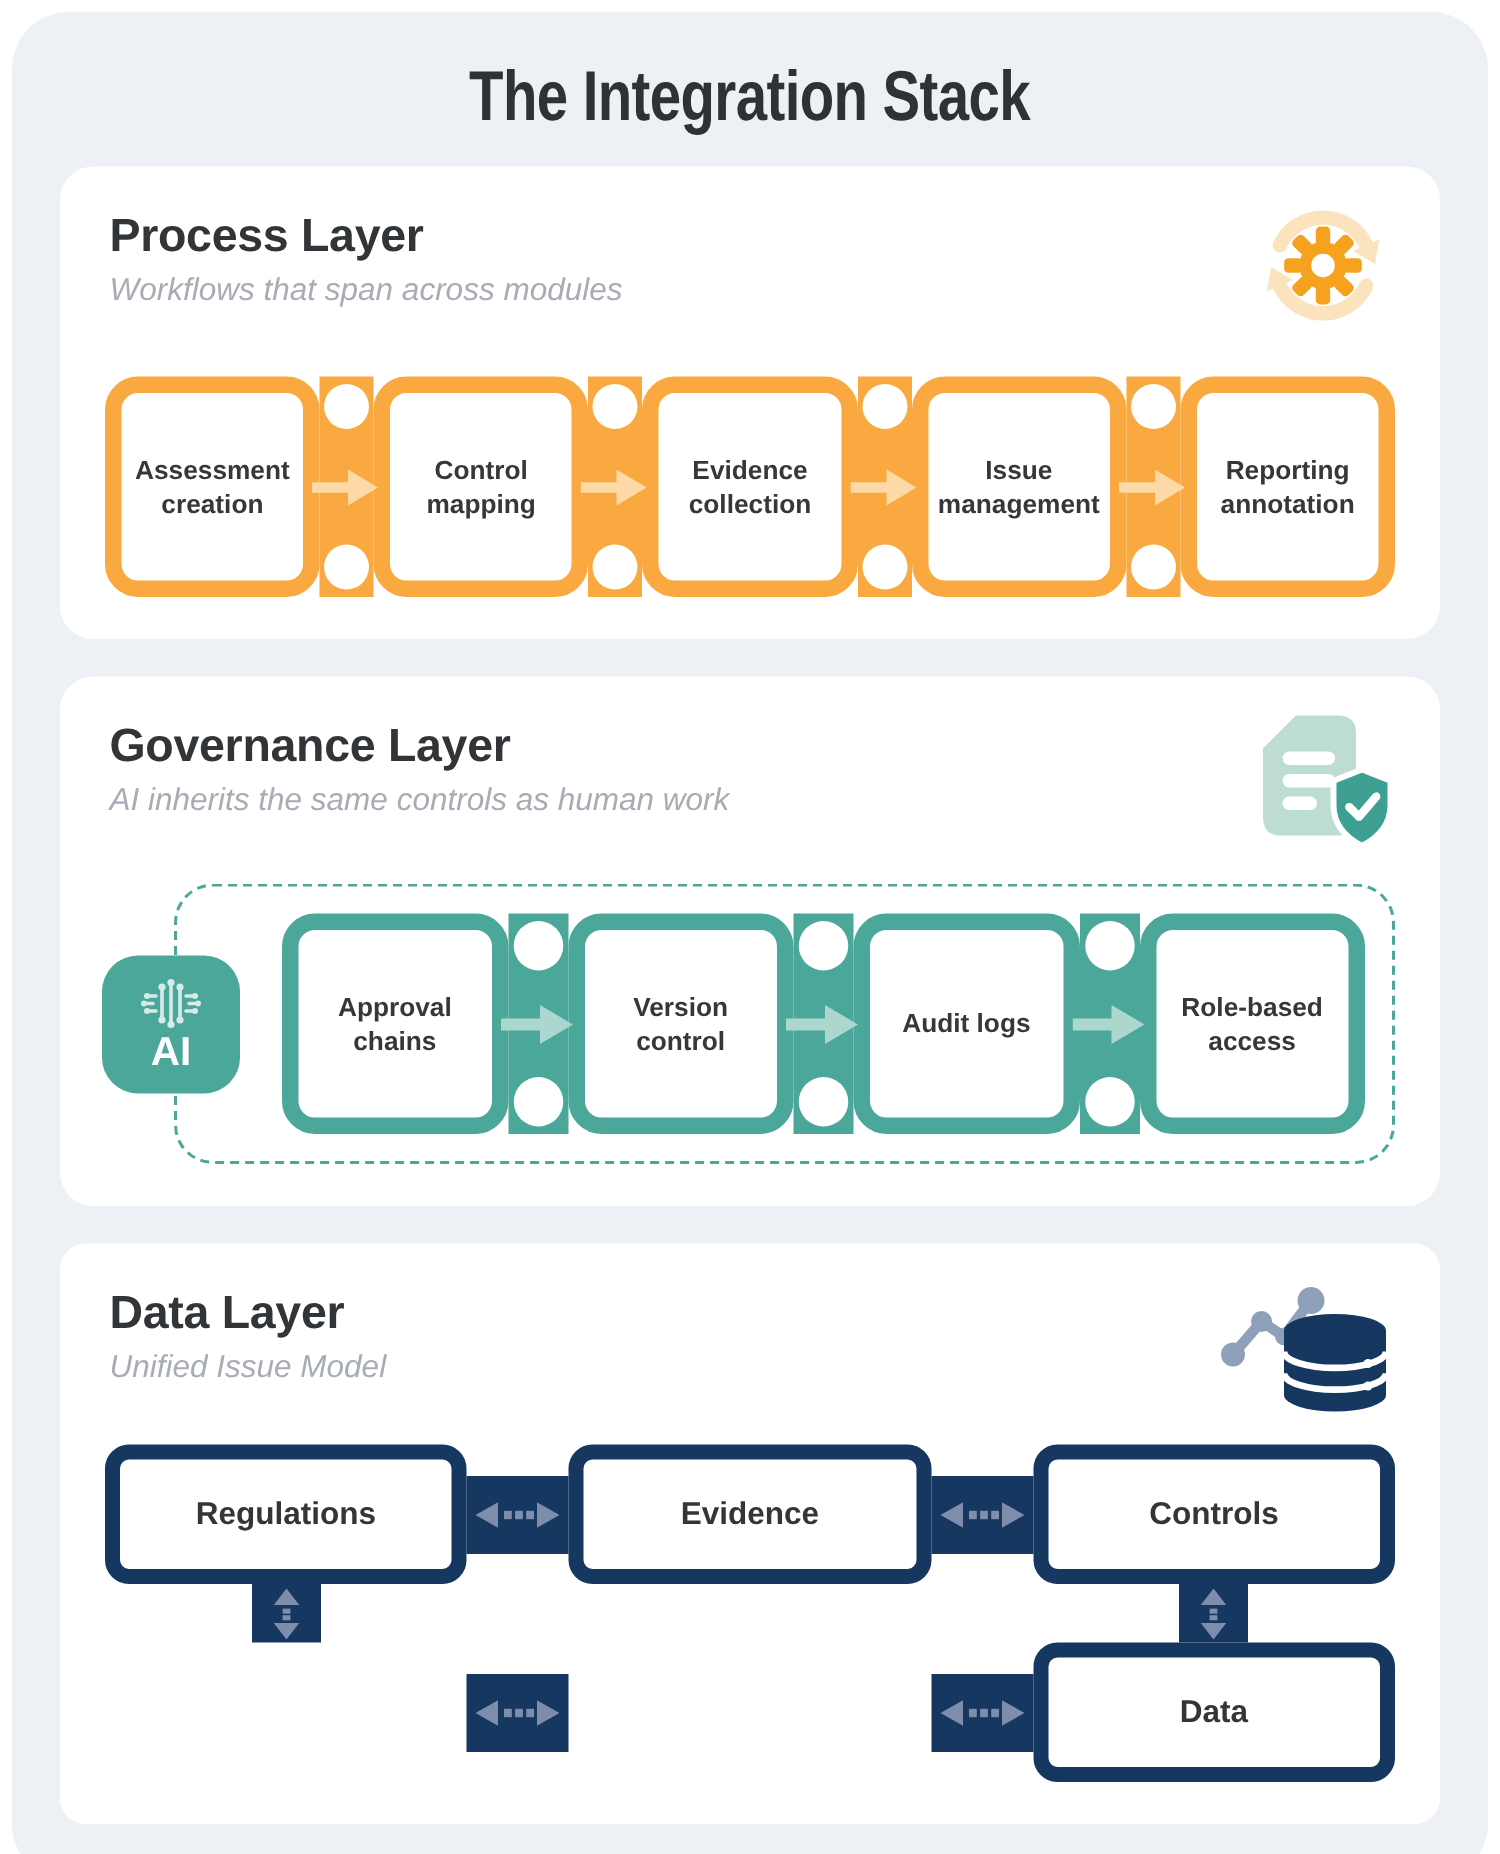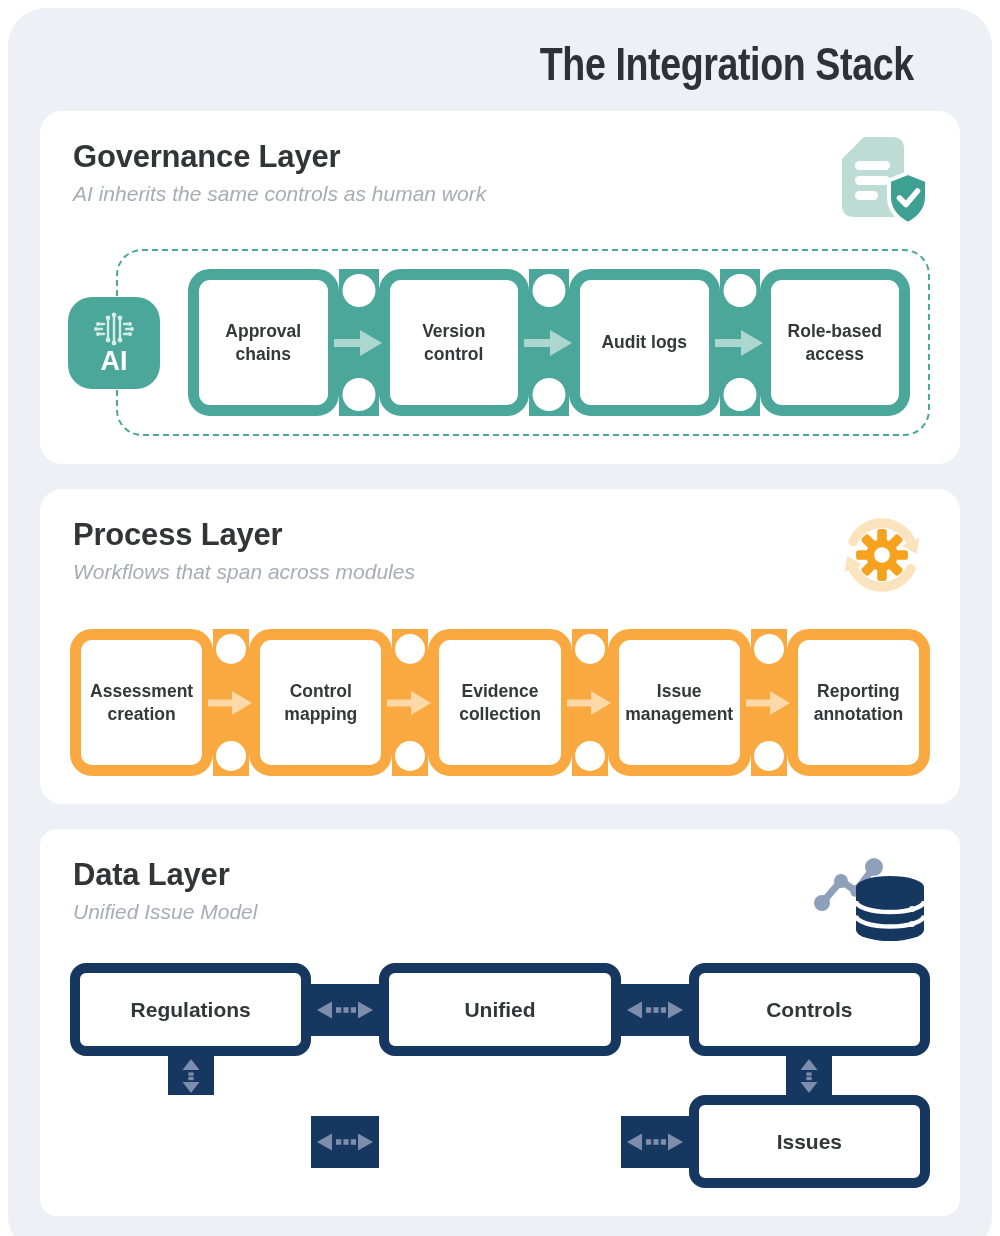--- a/index.html
+++ b/index.html
@@ -7,21 +7,21 @@
     --teal:#4aa79a; --tealLight:#abd7cf; --tealSoft:#bcdcd4; --tealDeep:#3da092;
     --orange:#f9a93f; --orangeLight:#fcd9a6; --orangeSoft:#fae3bd; --orangeDeep:#f6a21f;
     --navy:#163760; --slate:#7d8dab;
   }
   *{box-sizing:border-box;}
   html,body{margin:0;padding:0;background:#ffffff;font-family:"Liberation Sans",sans-serif;}
   .panel{
     width:984px;margin:8px auto;border-radius:38px;background:var(--pageBg);
     padding:20px 32px 38px;
   }
-  .main-title{margin:8px 0 20px;text-align:right;}
+  .main-title{margin:8px 0 20px;text-align:center;}
   .main-title span{
     display:inline-block;font-size:47px;font-weight:bold;color:#2e3135;
     transform:scaleX(0.80);letter-spacing:-0.5px;white-space:nowrap;
   }
   .card{
     background:var(--cardBg);border-radius:22px;padding:26px 30px 28px;margin-bottom:25px;
   }
   .card:last-child{margin-bottom:0;border-radius:17px;}
   .card-head{display:flex;justify-content:space-between;align-items:flex-start;}
   .layer-title{margin:2px 0 0;font-size:31px;font-weight:bold;color:var(--ink);letter-spacing:-0.2px;}
@@ -86,20 +86,93 @@
   .v-link{width:46px;height:100%;margin:0 auto;background:var(--navy);display:flex;align-items:center;justify-content:center;}
   .g-r1{grid-row:1;} .g-r2{grid-row:2;} .g-r3{grid-row:3;}
   .g-c1{grid-column:1;} .g-c2{grid-column:2;} .g-c3{grid-column:3;} .g-c4{grid-column:4;} .g-c5{grid-column:5;}
 </style>
 </head>
 <body>
 
 <div class="panel">
 
   <h1 class="main-title"><span>The Integration Stack</span></h1>
+
+  <section class="card">
+    <div class="card-head">
+      <div class="head-text">
+        <h2 class="layer-title">Process Layer</h2>
+        <p class="subtitle">Workflows that span across modules</p>
+      </div>
+      <span class="corner-icon proc">
+        <svg width="96" height="96" viewBox="0 0 100 100">
+          <g stroke="var(--orangeSoft)" stroke-width="10" fill="none" stroke-linecap="round">
+            <path d="M20 36 A33 33 0 0 1 80 36"></path>
+            <path d="M80 64 A33 33 0 0 1 20 64"></path>
+          </g>
+          <g fill="var(--orangeSoft)">
+            <polygon points="86,49 89,32 71,40"></polygon>
+            <polygon points="14,51 11,68 29,60"></polygon>
+          </g>
+          <g fill="var(--orangeDeep)">
+            <rect x="45" y="23" width="10" height="13" rx="3"></rect>
+            <rect x="45" y="23" width="10" height="13" rx="3" transform="rotate(45 50 50)"></rect>
+            <rect x="45" y="23" width="10" height="13" rx="3" transform="rotate(90 50 50)"></rect>
+            <rect x="45" y="23" width="10" height="13" rx="3" transform="rotate(135 50 50)"></rect>
+            <rect x="45" y="23" width="10" height="13" rx="3" transform="rotate(180 50 50)"></rect>
+            <rect x="45" y="23" width="10" height="13" rx="3" transform="rotate(225 50 50)"></rect>
+            <rect x="45" y="23" width="10" height="13" rx="3" transform="rotate(270 50 50)"></rect>
+            <rect x="45" y="23" width="10" height="13" rx="3" transform="rotate(315 50 50)"></rect>
+            <circle cx="50" cy="50" r="16.5"></circle>
+          </g>
+          <circle cx="50" cy="50" r="8.2" fill="#fff"></circle>
+        </svg>
+      </span>
+    </div>
+
+    <div class="proc-flow">
+      <div class="flow-row orange-row">
+        <div class="flow-box">
+            <span>Assessment creation</span>
+          </div>
+        <div class="flow-connector">
+          <svg class="flow-arrow" width="46" height="24" viewBox="0 0 46 24">
+              <path d="M0 8.5 H24 V0 L44 12 L24 24 V15.5 H0 Z" fill="var(--arrow)"></path>
+            </svg>
+        </div>
+        <div class="flow-box">
+            <span>Control mapping</span>
+          </div>
+        <div class="flow-connector">
+          <svg class="flow-arrow" width="46" height="24" viewBox="0 0 46 24">
+              <path d="M0 8.5 H24 V0 L44 12 L24 24 V15.5 H0 Z" fill="var(--arrow)"></path>
+            </svg>
+        </div>
+        <div class="flow-box">
+            <span>Evidence collection</span>
+          </div>
+        <div class="flow-connector">
+          <svg class="flow-arrow" width="46" height="24" viewBox="0 0 46 24">
+              <path d="M0 8.5 H24 V0 L44 12 L24 24 V15.5 H0 Z" fill="var(--arrow)"></path>
+            </svg>
+        </div>
+        <div class="flow-box">
+            <span>Issue management</span>
+          </div>
+        <div class="flow-connector">
+          <svg class="flow-arrow" width="46" height="24" viewBox="0 0 46 24">
+              <path d="M0 8.5 H24 V0 L44 12 L24 24 V15.5 H0 Z" fill="var(--arrow)"></path>
+            </svg>
+        </div>
+        <div class="flow-box">
+            <span>Reporting annotation</span>
+          </div>
+      </div>
+    </div>
+  </section>
 
   <section class="card">
     <div class="card-head">
       <div class="head-text">
         <h2 class="layer-title">Governance Layer</h2>
         <p class="subtitle">AI inherits the same controls as human work</p>
       </div>
       <span class="corner-icon gov">
         <svg width="100" height="102" viewBox="0 0 100 102">
           <path d="M34 6 H62 Q74 6 74 18 V74 Q74 86 62 86 H24 Q12 86 12 74 V28 Z" fill="var(--tealSoft)"></path>
@@ -168,93 +241,20 @@
               <span>Role-based access</span>
             </div>
         </div>
       </div>
     </div>
   </section>
 
   <section class="card">
     <div class="card-head">
       <div class="head-text">
-        <h2 class="layer-title">Process Layer</h2>
-        <p class="subtitle">Workflows that span across modules</p>
-      </div>
-      <span class="corner-icon proc">
-        <svg width="96" height="96" viewBox="0 0 100 100">
-          <g stroke="var(--orangeSoft)" stroke-width="10" fill="none" stroke-linecap="round">
-            <path d="M20 36 A33 33 0 0 1 80 36"></path>
-            <path d="M80 64 A33 33 0 0 1 20 64"></path>
-          </g>
-          <g fill="var(--orangeSoft)">
-            <polygon points="86,49 89,32 71,40"></polygon>
-            <polygon points="14,51 11,68 29,60"></polygon>
-          </g>
-          <g fill="var(--orangeDeep)">
-            <rect x="45" y="23" width="10" height="13" rx="3"></rect>
-            <rect x="45" y="23" width="10" height="13" rx="3" transform="rotate(45 50 50)"></rect>
-            <rect x="45" y="23" width="10" height="13" rx="3" transform="rotate(90 50 50)"></rect>
-            <rect x="45" y="23" width="10" height="13" rx="3" transform="rotate(135 50 50)"></rect>
-            <rect x="45" y="23" width="10" height="13" rx="3" transform="rotate(180 50 50)"></rect>
-            <rect x="45" y="23" width="10" height="13" rx="3" transform="rotate(225 50 50)"></rect>
-            <rect x="45" y="23" width="10" height="13" rx="3" transform="rotate(270 50 50)"></rect>
-            <rect x="45" y="23" width="10" height="13" rx="3" transform="rotate(315 50 50)"></rect>
-            <circle cx="50" cy="50" r="16.5"></circle>
-          </g>
-          <circle cx="50" cy="50" r="8.2" fill="#fff"></circle>
-        </svg>
-      </span>
-    </div>
-
-    <div class="proc-flow">
-      <div class="flow-row orange-row">
-        <div class="flow-box">
-            <span>Assessment creation</span>
-          </div>
-        <div class="flow-connector">
-          <svg class="flow-arrow" width="46" height="24" viewBox="0 0 46 24">
-              <path d="M0 8.5 H24 V0 L44 12 L24 24 V15.5 H0 Z" fill="var(--arrow)"></path>
-            </svg>
-        </div>
-        <div class="flow-box">
-            <span>Control mapping</span>
-          </div>
-        <div class="flow-connector">
-          <svg class="flow-arrow" width="46" height="24" viewBox="0 0 46 24">
-              <path d="M0 8.5 H24 V0 L44 12 L24 24 V15.5 H0 Z" fill="var(--arrow)"></path>
-            </svg>
-        </div>
-        <div class="flow-box">
-            <span>Evidence collection</span>
-          </div>
-        <div class="flow-connector">
-          <svg class="flow-arrow" width="46" height="24" viewBox="0 0 46 24">
-              <path d="M0 8.5 H24 V0 L44 12 L24 24 V15.5 H0 Z" fill="var(--arrow)"></path>
-            </svg>
-        </div>
-        <div class="flow-box">
-            <span>Issue management</span>
-          </div>
-        <div class="flow-connector">
-          <svg class="flow-arrow" width="46" height="24" viewBox="0 0 46 24">
-              <path d="M0 8.5 H24 V0 L44 12 L24 24 V15.5 H0 Z" fill="var(--arrow)"></path>
-            </svg>
-        </div>
-        <div class="flow-box">
-            <span>Reporting annotation</span>
-          </div>
-      </div>
-    </div>
-  </section>
-
-  <section class="card">
-    <div class="card-head">
-      <div class="head-text">
         <h2 class="layer-title">Data Layer</h2>
         <p class="subtitle">Unified Issue Model</p>
       </div>
       <span class="corner-icon dat">
         <svg width="122" height="100" viewBox="0 0 122 100">
           <path d="M14 60 L33 38 L48 48 L66 24" stroke="#8fa0ba" stroke-width="7" stroke-linecap="round" fill="none"></path>
           <g fill="#8fa0ba">
             <circle cx="14" cy="60" r="8"></circle>
               <circle cx="33" cy="38" r="7"></circle>
             <circle cx="48" cy="48" r="6"></circle>
@@ -285,21 +285,21 @@
               <polygon points="0,11 15,2.5 15,19.5"></polygon>
               <polygon points="56,11 41,2.5 41,19.5"></polygon>
               <rect x="19" y="8.2" width="5.2" height="5.6"></rect>
               <rect x="26.4" y="8.2" width="5.2" height="5.6"></rect>
               <rect x="33.8" y="8.2" width="5.2" height="5.6"></rect>
             </g>
           </svg>
         </div>
       </div>
       <div class="data-box g-r1 g-c3">
-          <span>Unified</span>
+          <span>Evidence</span>
         </div>
       <div class="h-link g-r1 g-c4">
         <div class="h-bridge">
           <svg width="56" height="22" viewBox="0 0 56 22">
             <g fill="var(--slate)">
               <polygon points="0,11 15,2.5 15,19.5"></polygon>
               <polygon points="56,11 41,2.5 41,19.5"></polygon>
               <rect x="19" y="8.2" width="5.2" height="5.6"></rect>
               <rect x="26.4" y="8.2" width="5.2" height="5.6"></rect>
               <rect x="33.8" y="8.2" width="5.2" height="5.6"></rect>
@@ -356,18 +356,18 @@
               <polygon points="0,11 15,2.5 15,19.5"></polygon>
               <polygon points="56,11 41,2.5 41,19.5"></polygon>
               <rect x="19" y="8.2" width="5.2" height="5.6"></rect>
               <rect x="26.4" y="8.2" width="5.2" height="5.6"></rect>
               <rect x="33.8" y="8.2" width="5.2" height="5.6"></rect>
             </g>
           </svg>
         </div>
       </div>
       <div class="data-box g-r3 g-c5">
-          <span>Issues</span>
+          <span>Data</span>
         </div>
     </div>
   </section>
 
 </div>
 
 </body></html>

